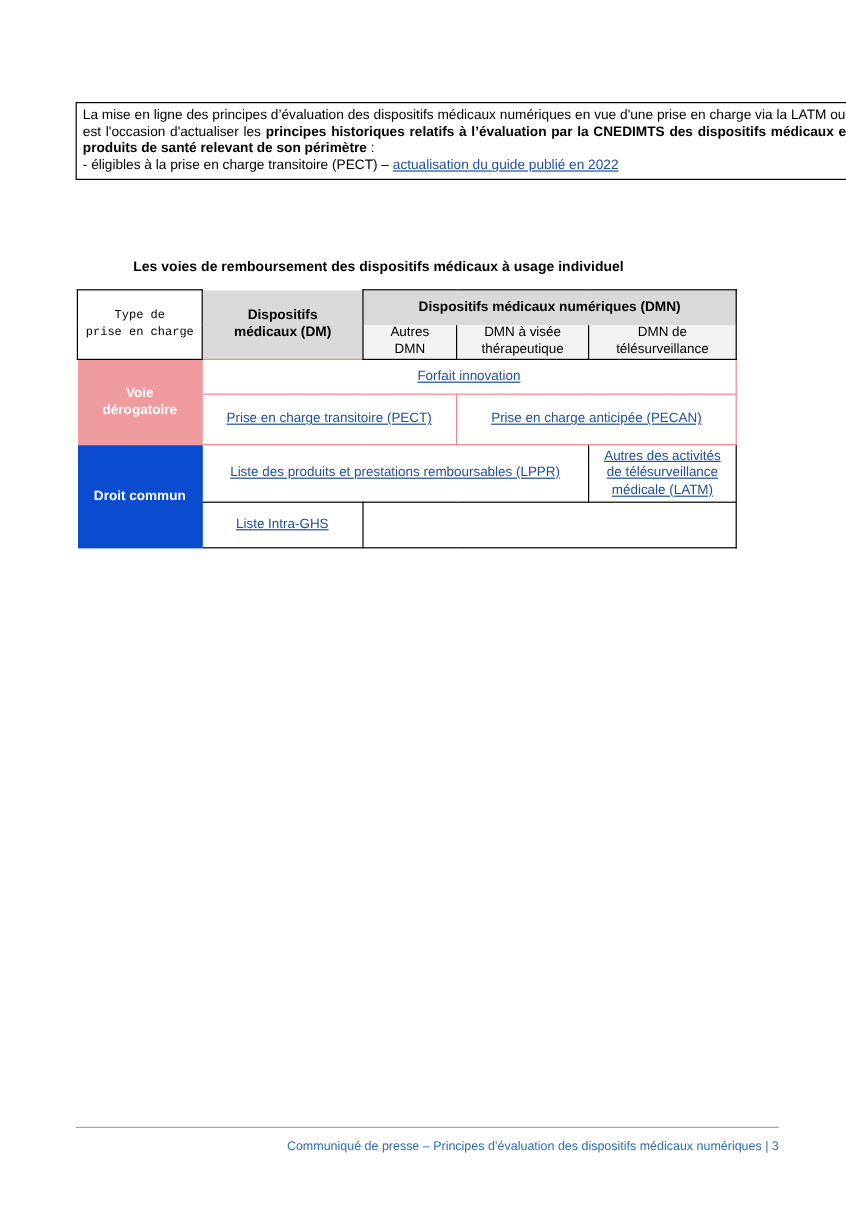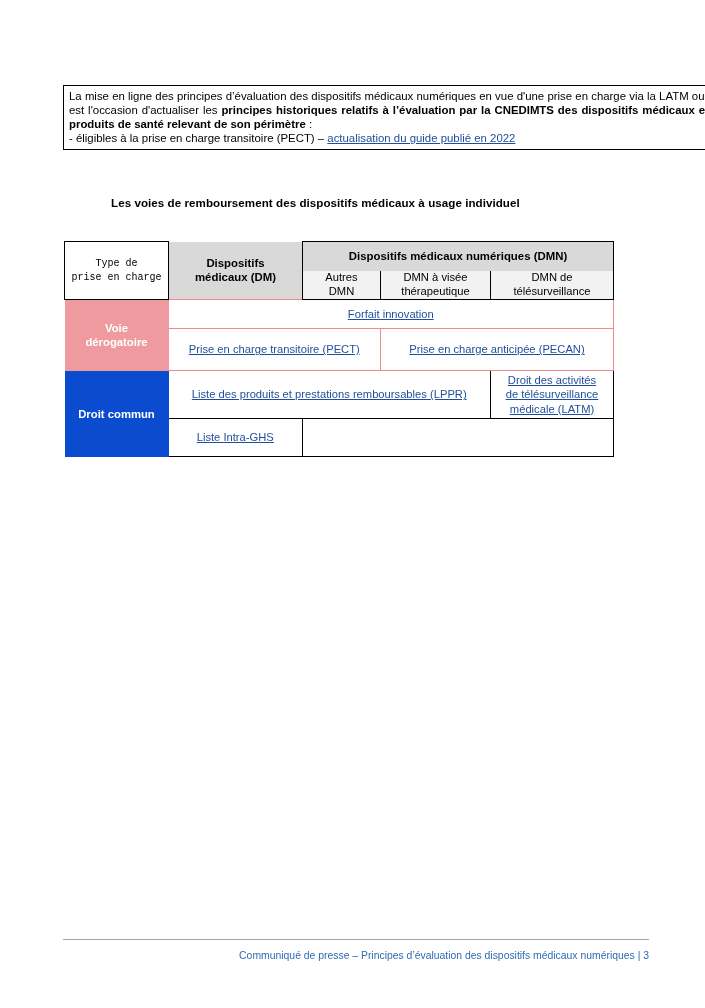--- a/index.html
+++ b/index.html
@@ -37,21 +37,21 @@
   }
   .lnk {
     color: #1F4E9C;
     text-decoration: underline;
   }
 
   
   .section-title {
     position: absolute;
     left: 63px;
-    top: 196px;
+    top: 216px;
     font-size: 11.6px;
     font-weight: bold;
     letter-spacing: 0.05px;
     padding-left: 48px;
   }
 
   
   .voies-table {
     position: absolute;
     left: 64px;
@@ -221,21 +221,21 @@
       </td>
     </tr>
 
     <tr>
       <td class="c-droit" rowspan="2">Droit commun</td>
       <td class="r-lppr bk-t bk-r bk-b" colspan="3">
         <span class="cell-link">Liste des produits et prestations remboursables (LPPR)</span>
       </td>
       <td class="r-lppr bk-t bk-r bk-b">
         <span class="cell-link">
-          <span>Droit des activités</span><br>
+          <span>Autres des activités</span><br>
           <span>de télésurveillance</span><br>
           <span>médicale (LATM)</span>
         </span>
       </td>
     </tr>
 
     <tr>
       <td class="r-ghs bk-r bk-b">
         <span class="cell-link">Liste Intra-GHS</span>
       </td>

